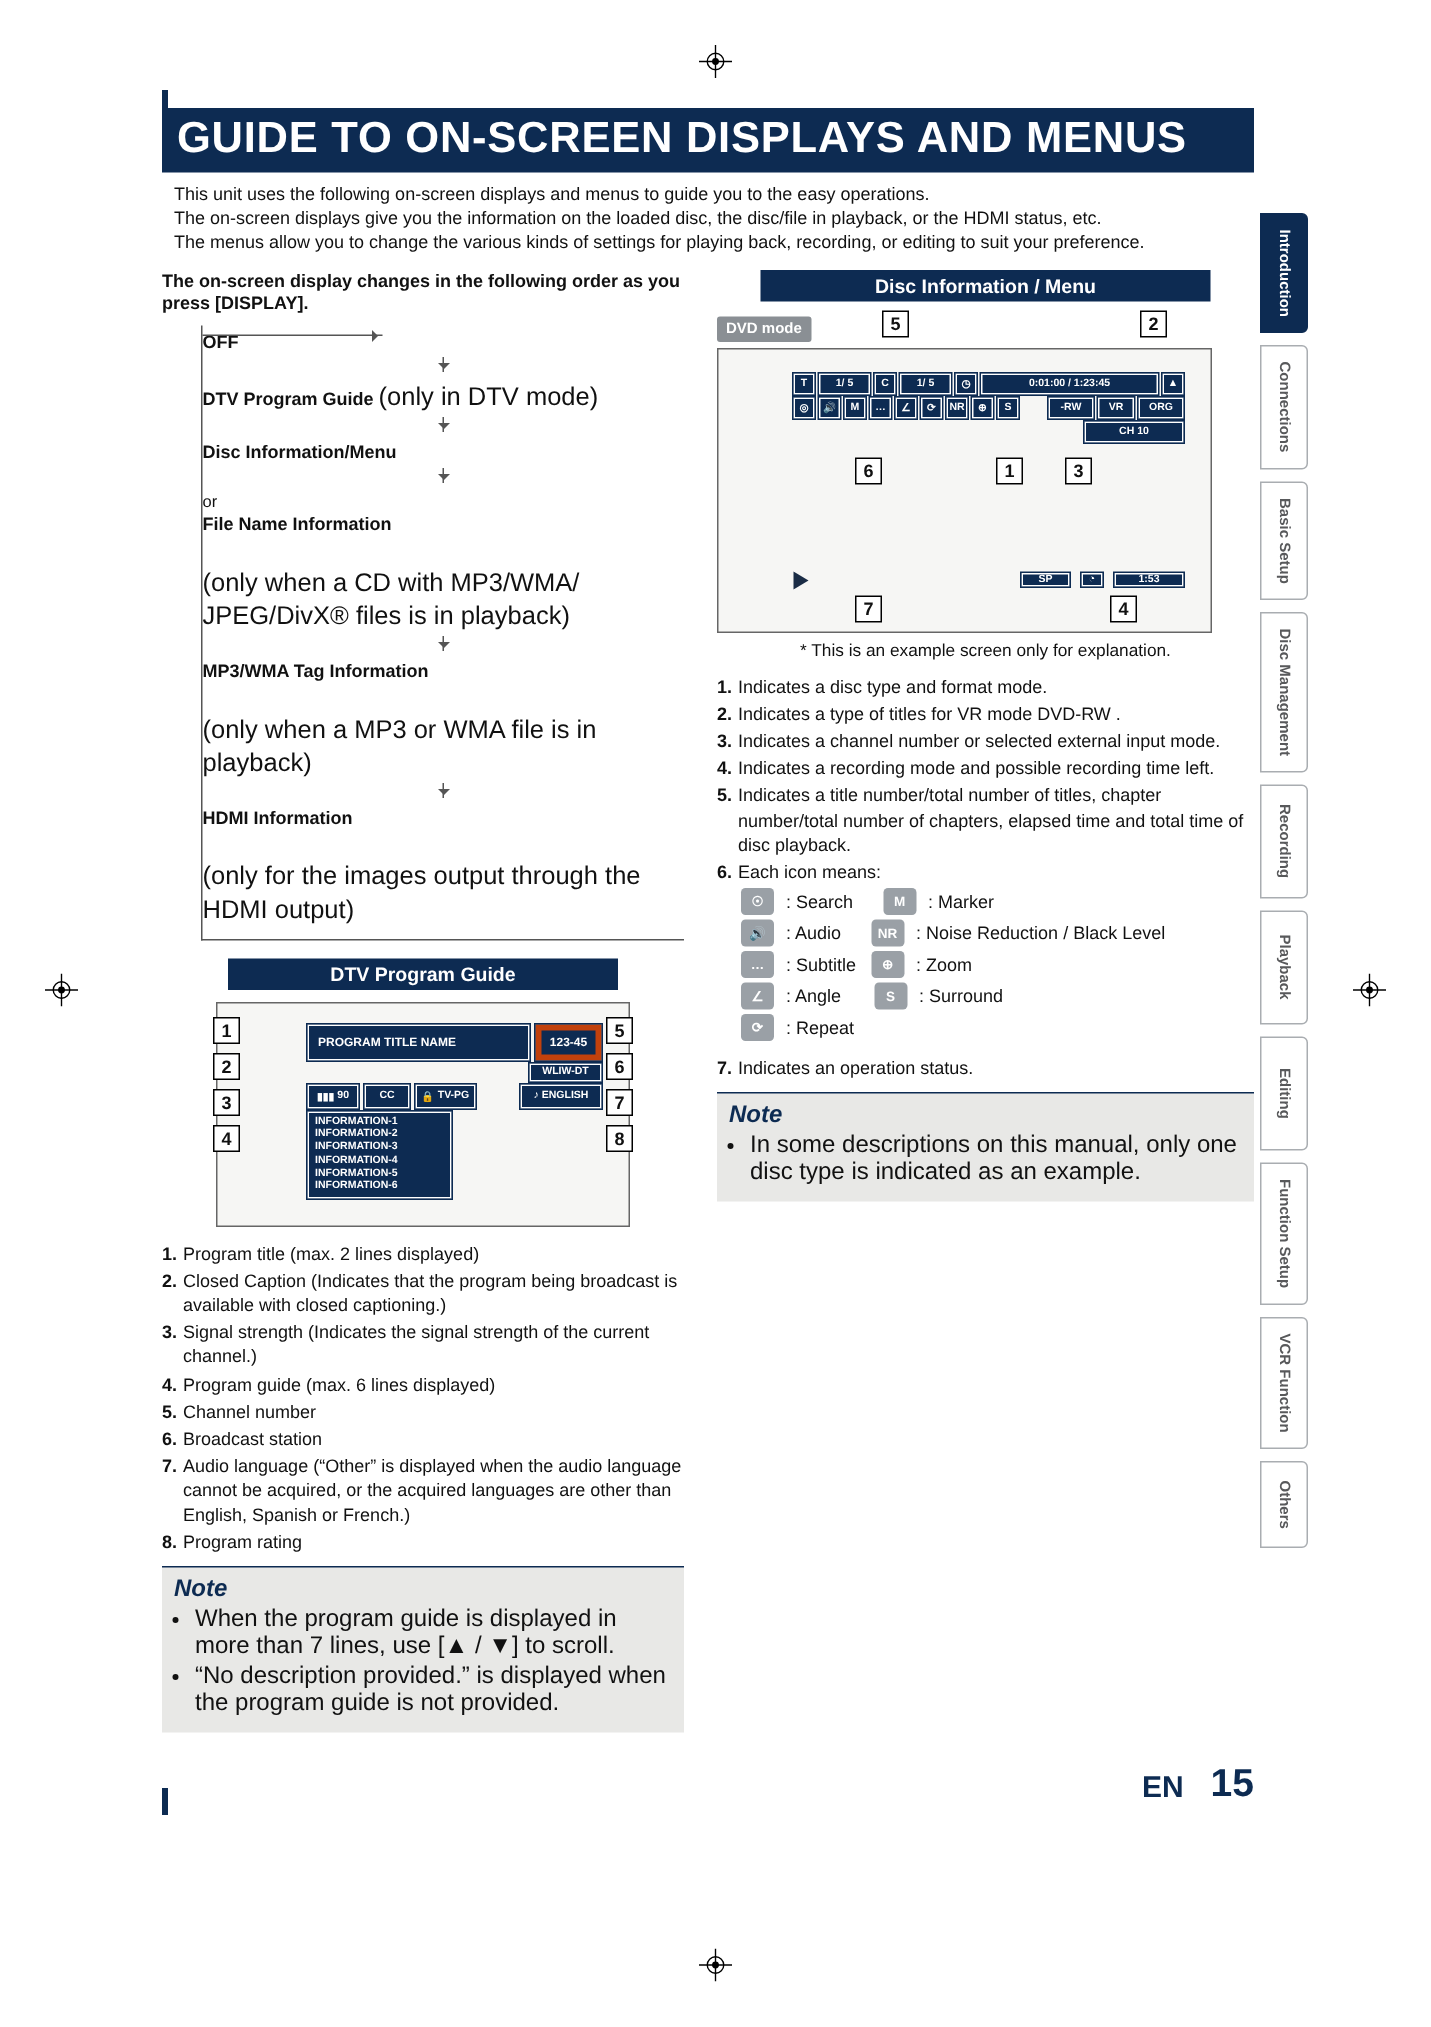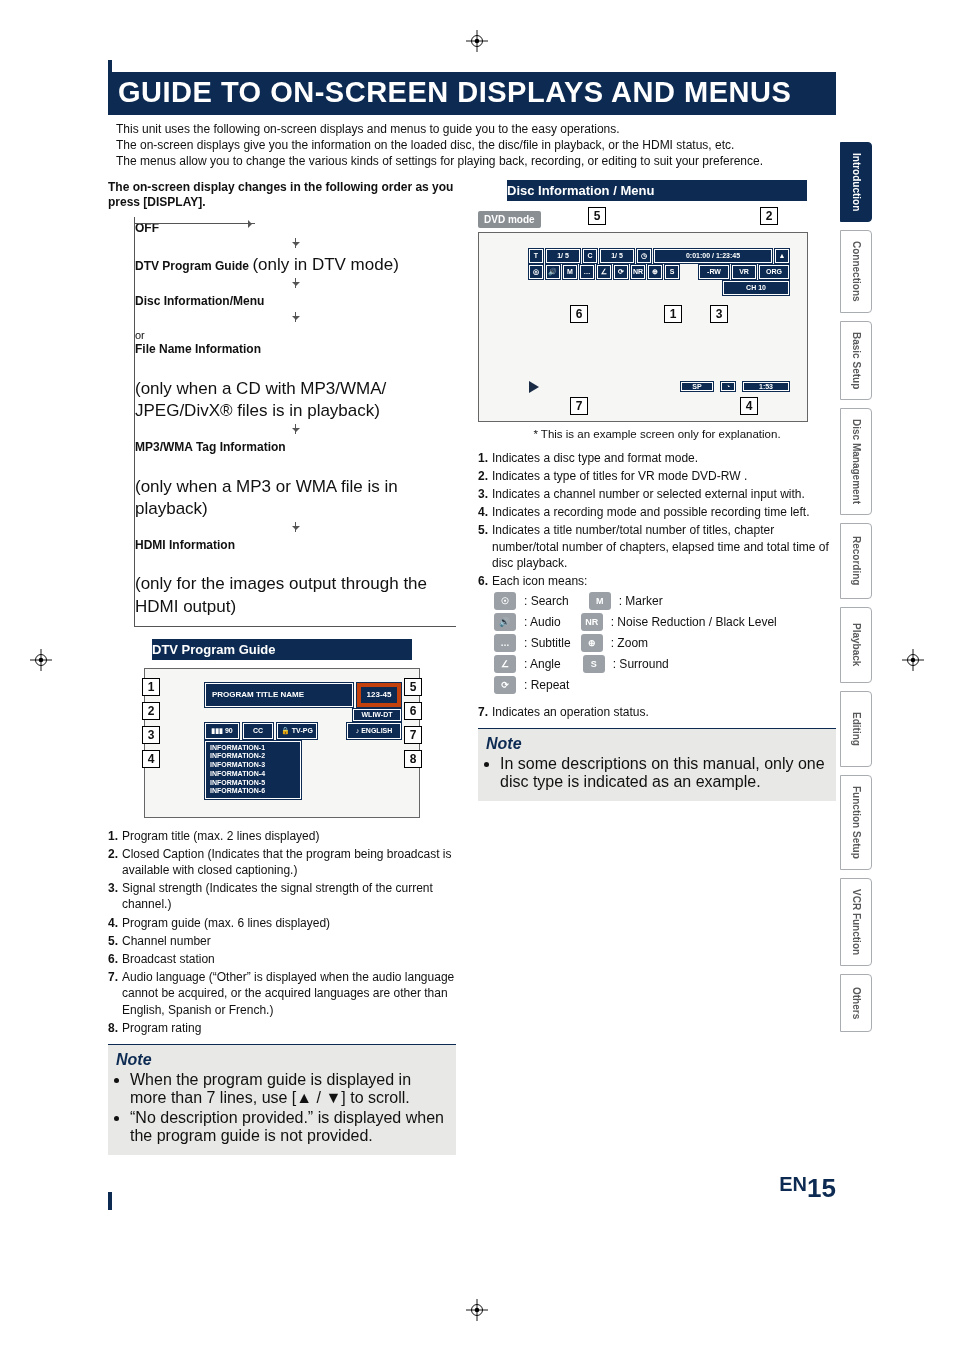--- a/index.html
+++ b/index.html
@@ -135,21 +135,21 @@
     content:"";position:absolute;left:-4px;top:4px;border:4px solid transparent;border-top-color:#555;
   }
   .flow-sep::before{
     content:"";position:absolute;left:-0.5px;top:0;width:1px;height:10px;background:#555;
   }
   .or{font-size:11px;}
   
   .panel-title{
     background:var(--navy);
     color:#fff;
-    text-align:left;
+    text-align:center;
     font-weight:bold;
     font-size:13px;
     padding:3px 0;
     margin:12px auto 8px auto;
     width:260px;
   }
   
   .dtv-wrap{
     position:relative;
     width:276px;
@@ -222,21 +222,21 @@
   
   .legend{font-size:12px;margin:0;}
   .legend .row{display:flex;align-items:center;gap:8px;margin:3px 0;}
   .ic{
     width:22px;height:18px;background:#9aa0a6;border-radius:3px;display:flex;align-items:center;justify-content:center;color:#fff;font-size:9px;font-weight:bold;flex-shrink:0;
   }
   
   .footer{
     position:absolute;bottom:46px;right:0;
     font-size:22px;font-weight:900;color:var(--navy);
-    display:flex;align-items:flex-start;
+    display:flex;align-items:flex-end;gap:18px;
   }
   .footer .en{font-size:20px;}
   .footer .pn{font-size:26px;}
   .accent-bottom{position:absolute;bottom:40px;left:0;width:4px;height:18px;background:var(--navy);}
 </style>
 </head>
 <body>
 
 <div class="reg reg-top">
     <svg viewBox="0 0 24 24">
@@ -472,21 +472,21 @@
         <li>
             <span class="n">1.</span>
             <span>Indicates a disc type and format mode.</span>
           </li>
         <li>
             <span class="n">2.</span>
             <span>Indicates a type of titles for VR mode DVD-RW .</span>
           </li>
         <li>
             <span class="n">3.</span>
-            <span>Indicates a channel number or selected external input with.</span>
+            <span>Indicates a channel number or selected external input mode.</span>
           </li>
         <li>
             <span class="n">4.</span>
             <span>Indicates a recording mode and possible recording time left.</span>
           </li>
         <li>
             <span class="n">5.</span>
             <span>Indicates a title number/total number of titles, chapter number/total number of chapters, elapsed time and total time of disc playback.</span>
           </li>
         <li>

